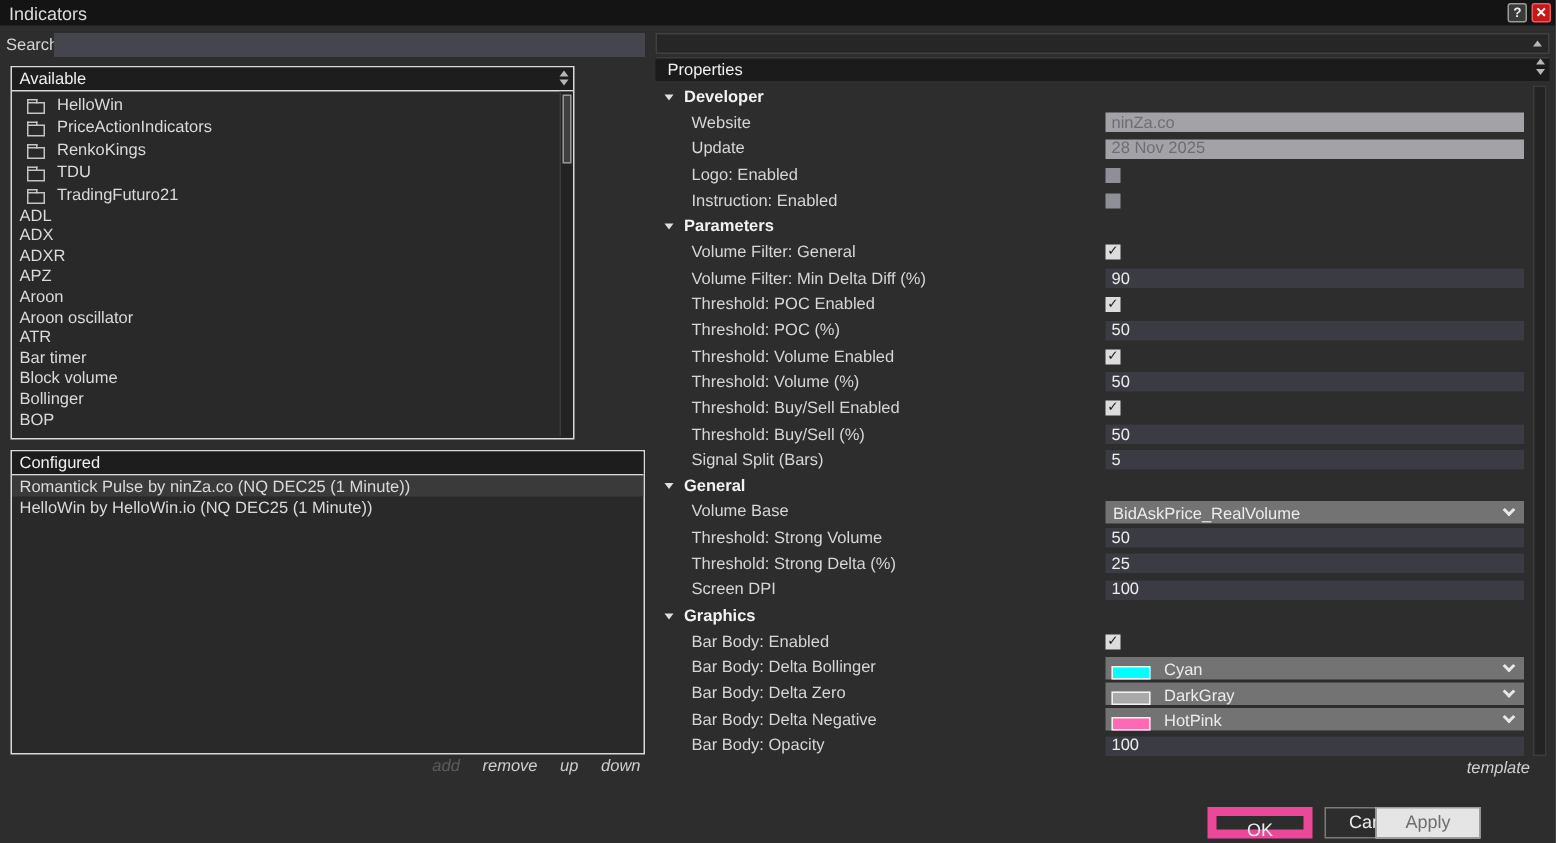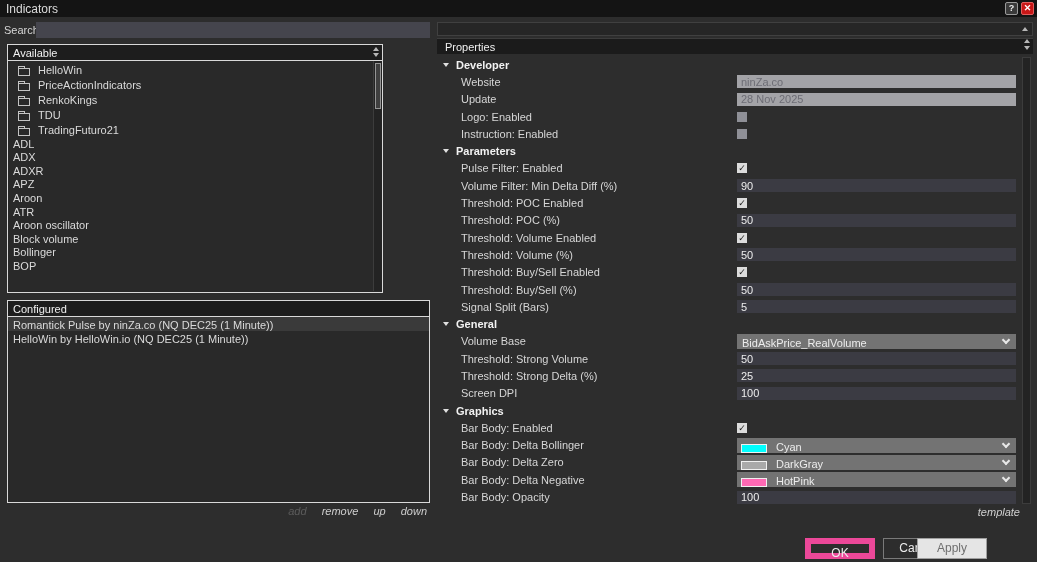--- a/index.html
+++ b/index.html
@@ -151,24 +151,27 @@
         <div class="list-item">
           <span class="label">ADXR</span>
         </div>
         <div class="list-item">
           <span class="label">APZ</span>
         </div>
         <div class="list-item">
           <span class="label">Aroon</span>
         </div>
         <div class="list-item">
+          <span class="label">Aroon oscillator</span>
+        </div>
+        <div class="list-item">
           <span class="label">ATR</span>
         </div>
         <div class="list-item">
-          <span class="label">Aroon oscillator</span>
+          <span class="label">Bar timer</span>
         </div>
         <div class="list-item">
           <span class="label">Block volume</span>
         </div>
         <div class="list-item">
           <span class="label">Bollinger</span>
         </div>
         <div class="list-item">
           <span class="label">BOP</span>
         </div>
@@ -235,21 +238,21 @@
         <span class="prop-label">Instruction: Enabled</span>
         <div class="prop-value">
           <span class="checkbox"></span>
         </div>
       </div>
       <div class="prop-row section-row">
         <span class="tri-down"></span>
         <span>Parameters</span>
       </div>
       <div class="prop-row">
-        <span class="prop-label">Pulse Filter: Enabled</span>
+        <span class="prop-label">Volume Filter: General</span>
         <div class="prop-value">
           <span class="checkbox checked">✓</span>
         </div>
       </div>
       <div class="prop-row">
         <span class="prop-label">Volume Filter: Min Delta Diff (%)</span>
         <div class="prop-value">
           <input class="prop-input" value="90" style="">
         </div>
       </div>

